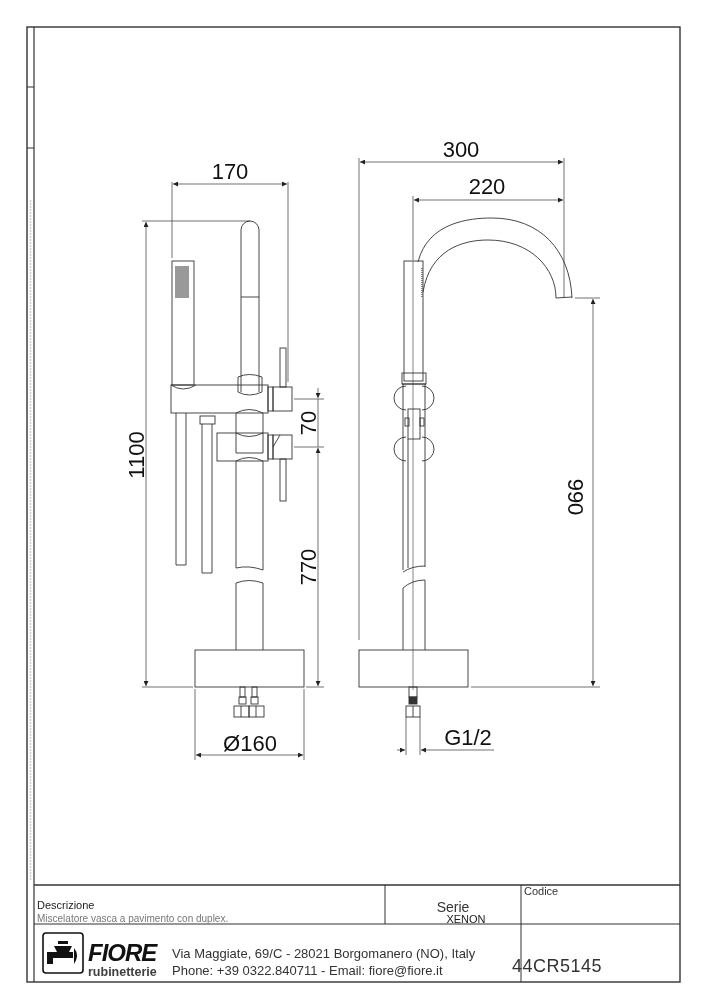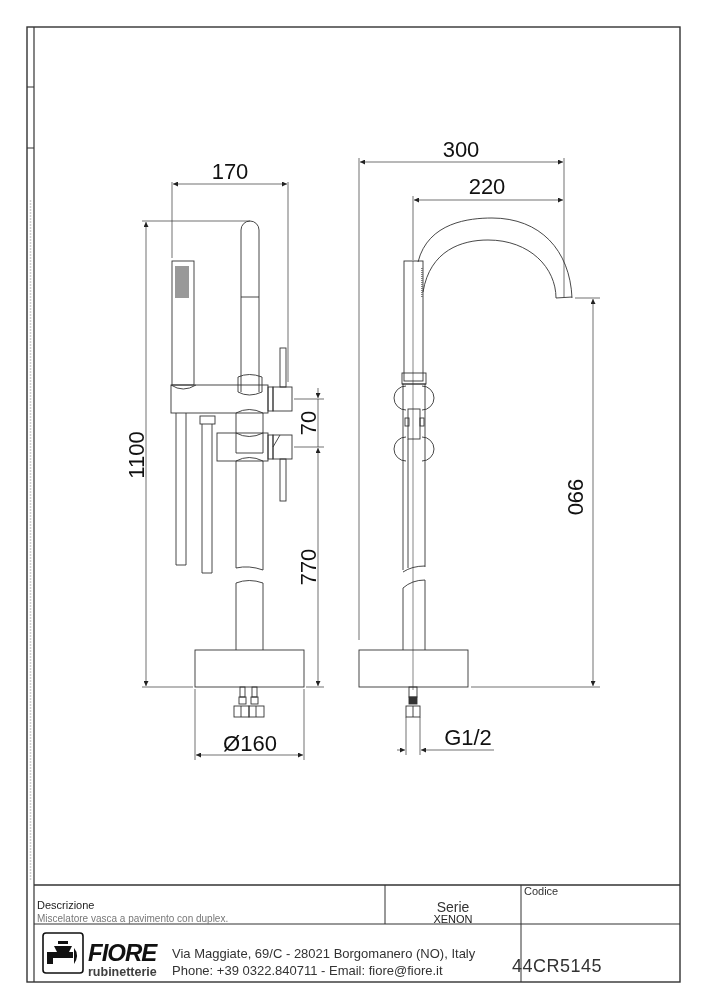--- a/index.html
+++ b/index.html
@@ -198,21 +198,21 @@
       <path d="M74,948 Q80,955 74,964 Z"></path>
     </g>
   </g>
 </svg>
 
   
   <div class="tb-text lbl" style="left:37px; top:887px;">Descrizione</div>
   <div class="tb-text small" style="left:37px; top:901px;">Miscelatore vasca a pavimento con duplex.</div>
 
   <div class="tb-text" style="left:385px; width:136px; top:887px; text-align:center; font-size:14px; color:#333;">Serie</div>
-  <div class="tb-text serie-val" style="left:385px; width:136px; top:901px; text-align:center;">XENON</div>
+  <div class="tb-text serie-val" style="left:385px; width:136px; top:901px; text-align:center;padding-left:13px;">XENON</div>
 
   <div class="tb-text" style="left:88px; top:929px; font-size:24px; font-weight:bold; font-style:italic; letter-spacing:-1px; color:#111; line-height:24px;text-align:center;">FIORE</div>
   <div class="tb-text" style="left:88px; top:953px; font-size:12.5px; font-weight:bold; color:#404040; line-height:14px;">rubinetterie</div>
 
   <div class="tb-text addr" style="left:172px; top:934px;">Via Maggiate, 69/C - 28021 Borgomanero (NO), Italy</div>
   <div class="tb-text addr" style="left:172px; top:951px;">Phone: +39 0322.840711 - Email: fiore@fiore.it</div>
 
   <div class="tb-text" style="left:524px; top:873px; font-size:11px; color:#333;">Codice</div>
   <div class="tb-text code" style="left:512px; top:944px;">44CR5145</div>
 </div>

